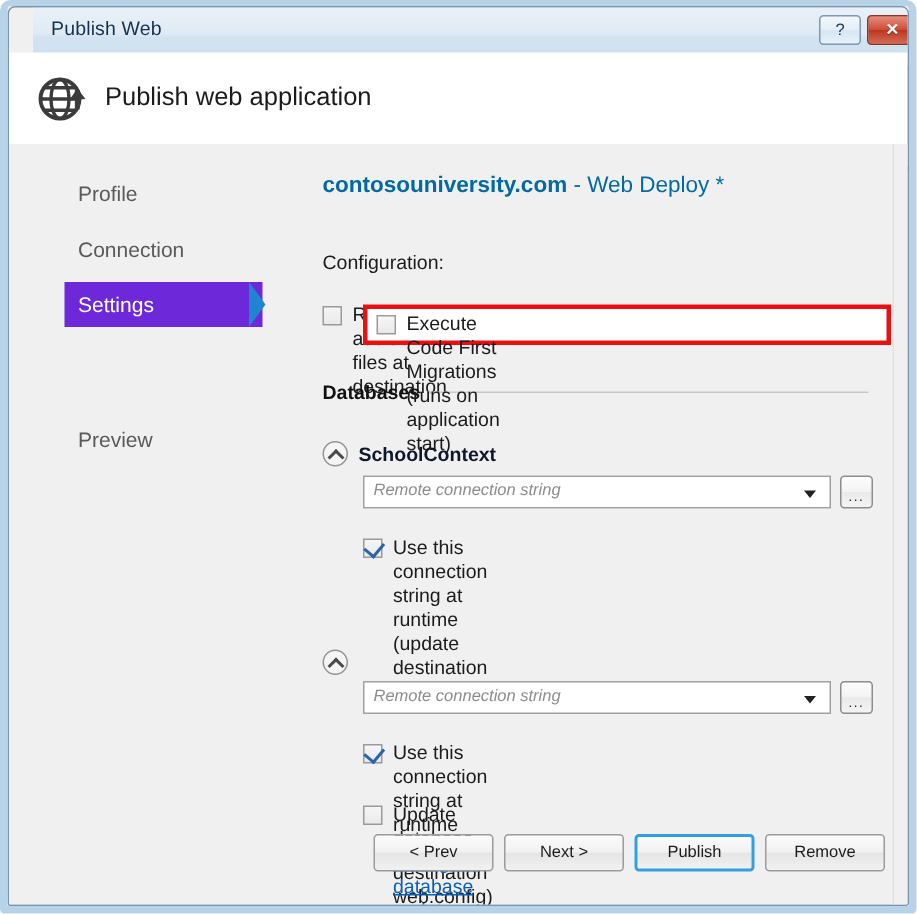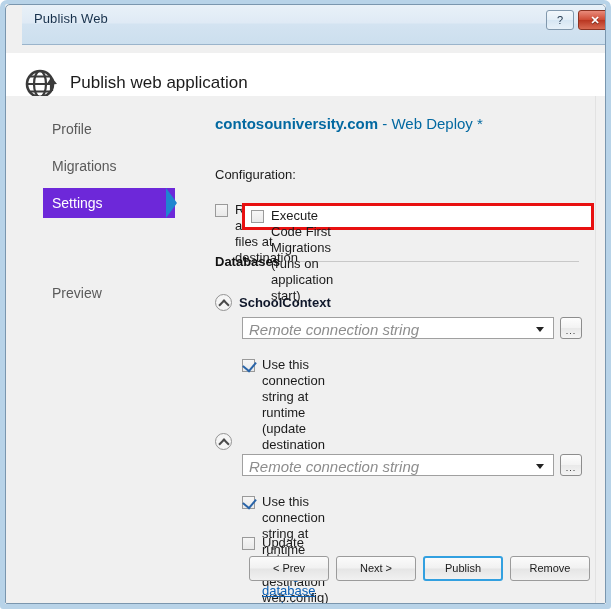--- a/index.html
+++ b/index.html
@@ -77,21 +77,21 @@
     background: linear-gradient(to bottom, #e98b7b 0%, #cf4d37 48%, #b93722 52%, #d86a52 100%);
     border-color: #8d3322;
     color: #ffffff;
     font-weight: bold;
     text-shadow: 0 1px 0 rgba(0,0,0,.45);
   }
 
   
   #header {
     position: absolute;
-    left: 0; top: 48px;
+    left: 0; top: 30px;
     width: 100%;
     height: 79px;
     background: #ffffff;
     border-bottom: 3px solid #1d4ed8;
     box-sizing: border-box;
   }
   #globe-icon {
     position: absolute;
     left: 18px; top: 12px;
     width: 36px; height: 36px;
@@ -270,21 +270,21 @@
     position: absolute;
     width: 312px; height: 22px;
     box-sizing: border-box;
     border: 1px solid #a0a0a0;
     background: #ffffff;
     cursor: text;
   }
   .conn-combo .ph {
     position: absolute;
     left: 6px; top: 3px;
-    font-size: 15px;
+    font-size: 11px;
     font-style: italic;
     color: #8d8d8d;
   }
   .conn-combo .combo-caret { top: 9px; }
 
   .dots-btn {
     position: absolute;
     width: 22px; height: 22px;
     box-sizing: border-box;
     border: 1px solid #8d8d8d;
@@ -363,21 +363,21 @@
       <div id="header-title">Publish web application</div>
     </div>
 
     <div id="body-area">
 
       <div id="sidebar">
         <div class="nav-item" style="top:18px;">
           <span>Profile</span>
         </div>
         <div class="nav-item" style="top:55px;">
-          <span>Migrations</span>
+          <span>Connection</span>
         </div>
         <div class="nav-item selected" style="top:92px;">
           <span>Settings</span>
         </div>
         <div class="nav-arrow" style="top:92px;"></div>
         <div class="nav-item" style="top:138px;margin-top:44px;">
           <span>Preview</span>
         </div>
       </div>
 

